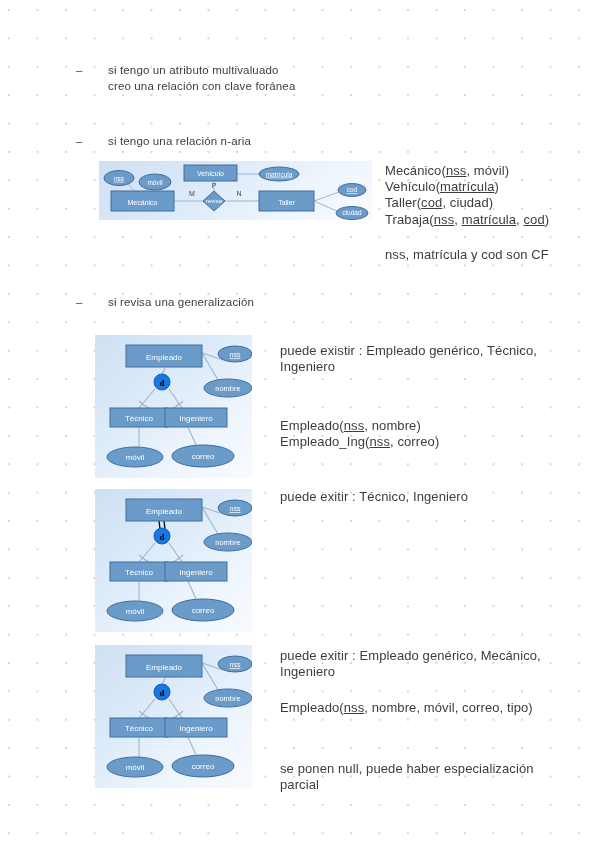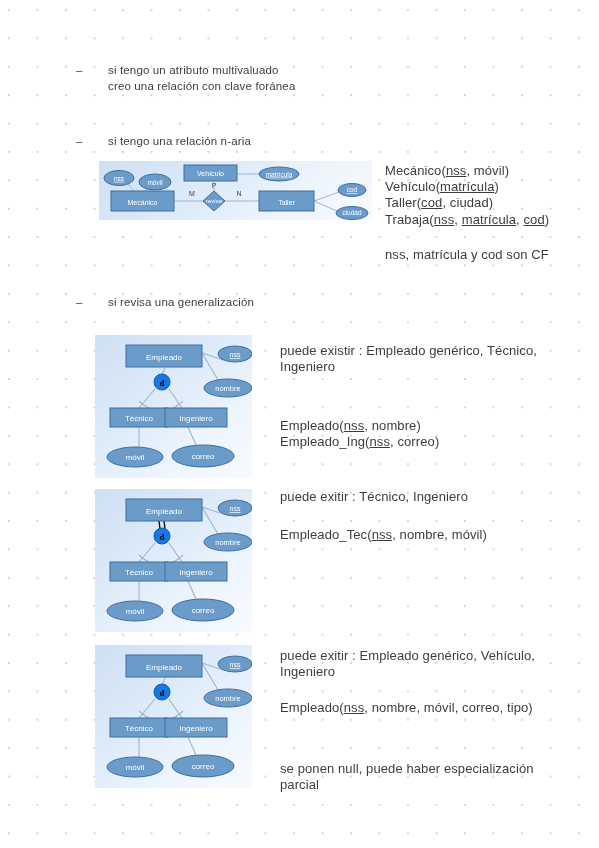--- a/index.html
+++ b/index.html
@@ -225,21 +225,20 @@
 
     <ellipse cx="108" cy="121" rx="31" ry="11" fill="#6b9bc9" stroke="#3f6f9e" stroke-width="1"></ellipse>
     <text x="108" y="124.3" text-anchor="middle" font-family="Liberation Sans, sans-serif" font-size="8" fill="#ffffff">correo</text>
   </svg>
 </div>
 
 <div class="rhs" style="left:280px; top:489px;">
   <div style="white-space:pre-line;"><span>puede exitir : Técnico, Ingeniero</span></div>
 </div>
 <div class="rhs" style="left:280px; top:527px;">
-  <div><span>Empleado_Tec(<u>nss</u>, nombre, móvil)</span></div>
 </div>
 
 <div class="diagram" style="left:95px; top:645px; width:157px; height:143px;">
   <svg width="157" height="143" viewBox="0 0 157 143">
     <g stroke="#9bb6cf" stroke-width="1.1" fill="none">
       <line x1="107" y1="18" x2="128" y2="25"></line>
       <line x1="107" y1="18" x2="126" y2="50"></line>
       <line x1="72" y1="28" x2="67" y2="40"></line>
       <line x1="60" y1="54" x2="44" y2="73"></line>
       <line x1="74" y1="54" x2="87" y2="73"></line>
@@ -269,21 +268,21 @@
 
     <ellipse cx="40" cy="122" rx="28" ry="10" fill="#6b9bc9" stroke="#3f6f9e" stroke-width="1"></ellipse>
     <text x="40" y="125.3" text-anchor="middle" font-family="Liberation Sans, sans-serif" font-size="8" fill="#ffffff">móvil</text>
 
     <ellipse cx="108" cy="121" rx="31" ry="11" fill="#6b9bc9" stroke="#3f6f9e" stroke-width="1"></ellipse>
     <text x="108" y="124.3" text-anchor="middle" font-family="Liberation Sans, sans-serif" font-size="8" fill="#ffffff">correo</text>
   </svg>
 </div>
 
 <div class="rhs" style="left:280px; top:648px;">
-  <div style="white-space:pre-line;"><span>puede exitir : Empleado genérico, Vehículo,
+  <div style="white-space:pre-line;"><span>puede exitir : Empleado genérico, Mecánico,
 Ingeniero</span></div>
 </div>
 <div class="rhs" style="left:280px; top:700px;">
   <div><span>Empleado(<u>nss</u>, nombre, móvil, correo, tipo)</span></div>
 </div>
 <div class="rhs" style="left:280px; top:737px;margin-top:24px;">
   <div style="white-space:pre-line;"><span>se ponen null, puede haber especialización
 parcial</span></div>
 </div>
 

